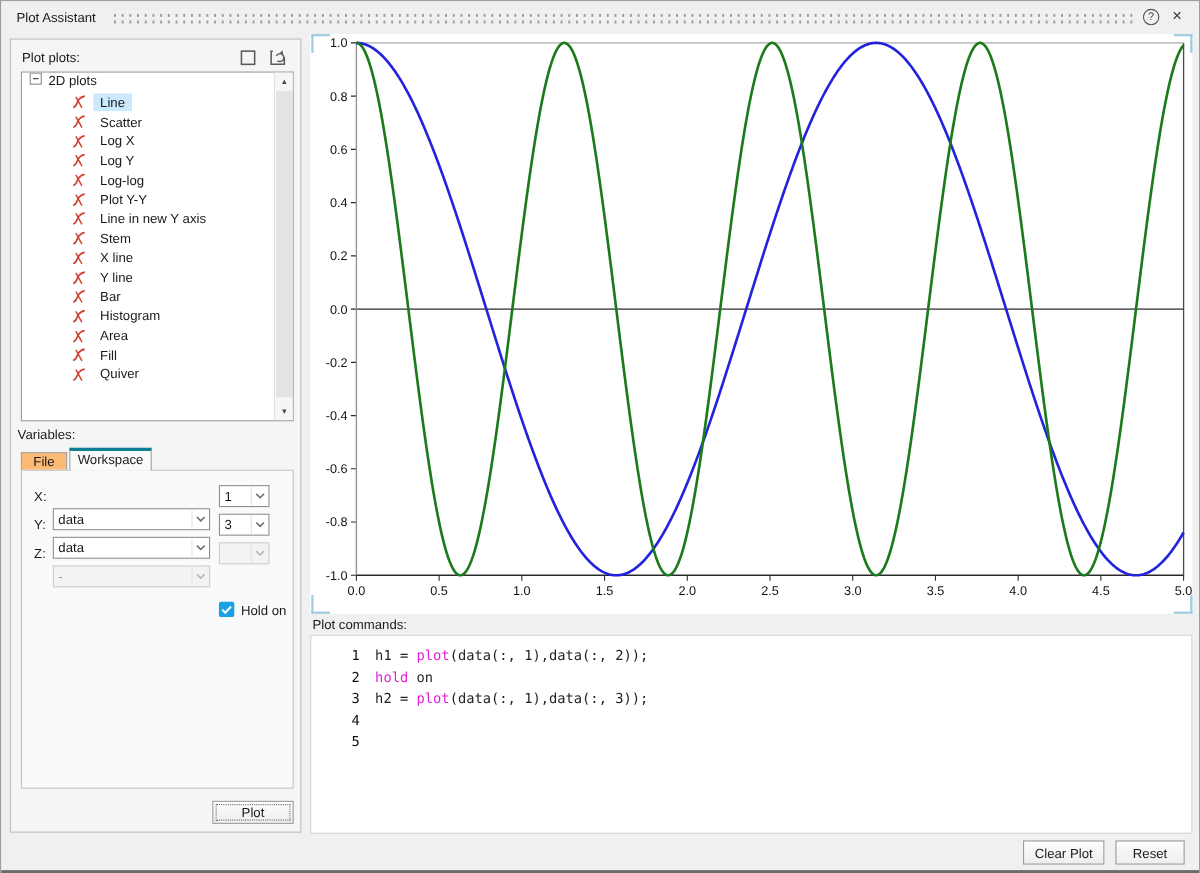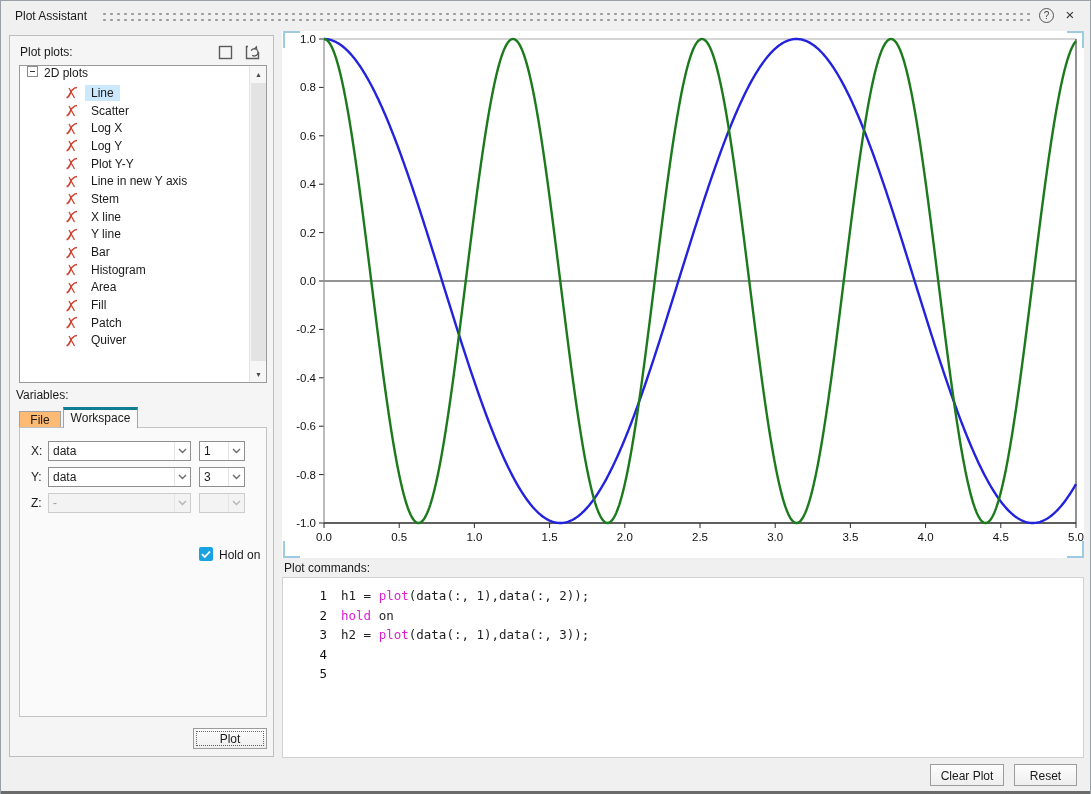--- a/index.html
+++ b/index.html
@@ -50,21 +50,21 @@
   .tab{position:absolute;font-size:12px;color:#1a1a1a;text-align:center;background:#fdba74;
     border:1px solid #a3a3a3;border-bottom:none;}
   #tab-file{left:9px;top:375px;width:42px;height:17px;line-height:16px;}
   #tab-workspace{left:53px;top:371px;width:75px;height:21px;line-height:16px;background:#fafafa;
     border-top:3px solid #0e7f93;z-index:3;}
   #vars-box{position:absolute;left:9px;top:391px;width:248px;height:290px;background:#fafafa;
     border:1px solid #c3c3c3;}
   .var-row{position:absolute;left:0;width:248px;height:20px;}
   .var-label{position:absolute;left:11px;top:3px;font-size:12px;color:#1a1a1a;}
   .combo{position:absolute;top:0;height:20px;background:#fff;border:1px solid #8f8f8f;display:flex;}
-  .combo.main{left:28px;width:143px;}
+  .combo.main{left:28px;width:143px;margin-top:21px;}
   .combo.col{left:179px;width:46px;}
   .combo input{flex:1;min-width:0;border:none;outline:none;background:transparent;
     font-family:"Liberation Sans",sans-serif;font-size:12px;color:#1a1a1a;padding:0 0 0 4px;}
   .combo .arrow{width:16px;flex:none;display:flex;align-items:center;justify-content:center;border-left:1px solid #e4e4e4;}
   .combo.disabled{background:#f3f3f3;border-color:#cdcdcd;}
   .combo.disabled input{color:#9a9a9a;}
   #holdon-row{position:absolute;left:0;top:119px;width:248px;height:16px;}
   #holdon-box{position:absolute;left:179px;top:0;width:14px;height:14px;background:#19a2e2;border-radius:2px;}
   #holdon-label{position:absolute;left:199px;top:1px;font-size:12px;color:#1a1a1a;}
 
@@ -161,20 +161,29 @@
             </span>
             <span class="tree-label">Log Y</span>
           </div>
           <div class="tree-row">
             <span class="tree-icon">
               <svg width="13" height="13" viewBox="0 0 13 13">
                 <path d="M1.5 11.5 C4.8 11.5 4.8 6.4 7 4.2 C8.6 2.5 10.6 1.5 12 1.5" fill="none" stroke="#d04030" stroke-width="1.6"></path>
                 <path d="M4 2 L9.5 12" stroke="#d04030" stroke-width="1.3"></path>
               </svg>
             </span>
+            <span class="tree-label">Log-log</span>
+          </div>
+          <div class="tree-row">
+            <span class="tree-icon">
+              <svg width="13" height="13" viewBox="0 0 13 13">
+                <path d="M1.5 11.5 C4.8 11.5 4.8 6.4 7 4.2 C8.6 2.5 10.6 1.5 12 1.5" fill="none" stroke="#d04030" stroke-width="1.6"></path>
+                <path d="M4 2 L9.5 12" stroke="#d04030" stroke-width="1.3"></path>
+              </svg>
+            </span>
             <span class="tree-label">Plot Y-Y</span>
           </div>
           <div class="tree-row">
             <span class="tree-icon">
               <svg width="13" height="13" viewBox="0 0 13 13">
                 <path d="M1.5 11.5 C4.8 11.5 4.8 6.4 7 4.2 C8.6 2.5 10.6 1.5 12 1.5" fill="none" stroke="#d04030" stroke-width="1.6"></path>
                 <path d="M4 2 L9.5 12" stroke="#d04030" stroke-width="1.3"></path>
               </svg>
             </span>
             <span class="tree-label">Line in new Y axis</span>
@@ -234,29 +243,20 @@
             <span class="tree-label">Area</span>
           </div>
           <div class="tree-row">
             <span class="tree-icon">
               <svg width="13" height="13" viewBox="0 0 13 13">
                 <path d="M1.5 11.5 C4.8 11.5 4.8 6.4 7 4.2 C8.6 2.5 10.6 1.5 12 1.5" fill="none" stroke="#d04030" stroke-width="1.6"></path>
                 <path d="M4 2 L9.5 12" stroke="#d04030" stroke-width="1.3"></path>
               </svg>
             </span>
             <span class="tree-label">Fill</span>
-          </div>
-          <div class="tree-row">
-            <span class="tree-icon">
-              <svg width="13" height="13" viewBox="0 0 13 13">
-                <path d="M1.5 11.5 C4.8 11.5 4.8 6.4 7 4.2 C8.6 2.5 10.6 1.5 12 1.5" fill="none" stroke="#d04030" stroke-width="1.6"></path>
-                <path d="M4 2 L9.5 12" stroke="#d04030" stroke-width="1.3"></path>
-              </svg>
-            </span>
-            <span class="tree-label">Patch</span>
           </div>
           <div class="tree-row">
             <span class="tree-icon">
               <svg width="13" height="13" viewBox="0 0 13 13">
                 <path d="M1.5 11.5 C4.8 11.5 4.8 6.4 7 4.2 C8.6 2.5 10.6 1.5 12 1.5" fill="none" stroke="#d04030" stroke-width="1.6"></path>
                 <path d="M4 2 L9.5 12" stroke="#d04030" stroke-width="1.3"></path>
               </svg>
             </span>
             <span class="tree-label">Quiver</span>
           </div>

